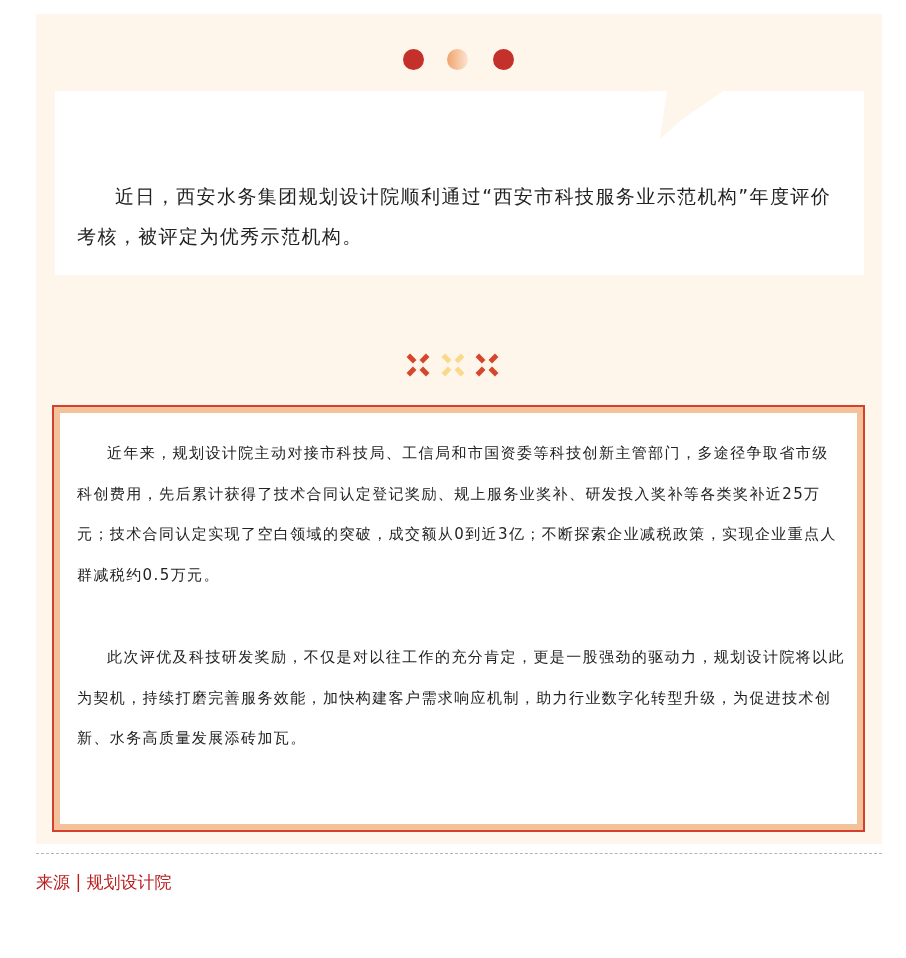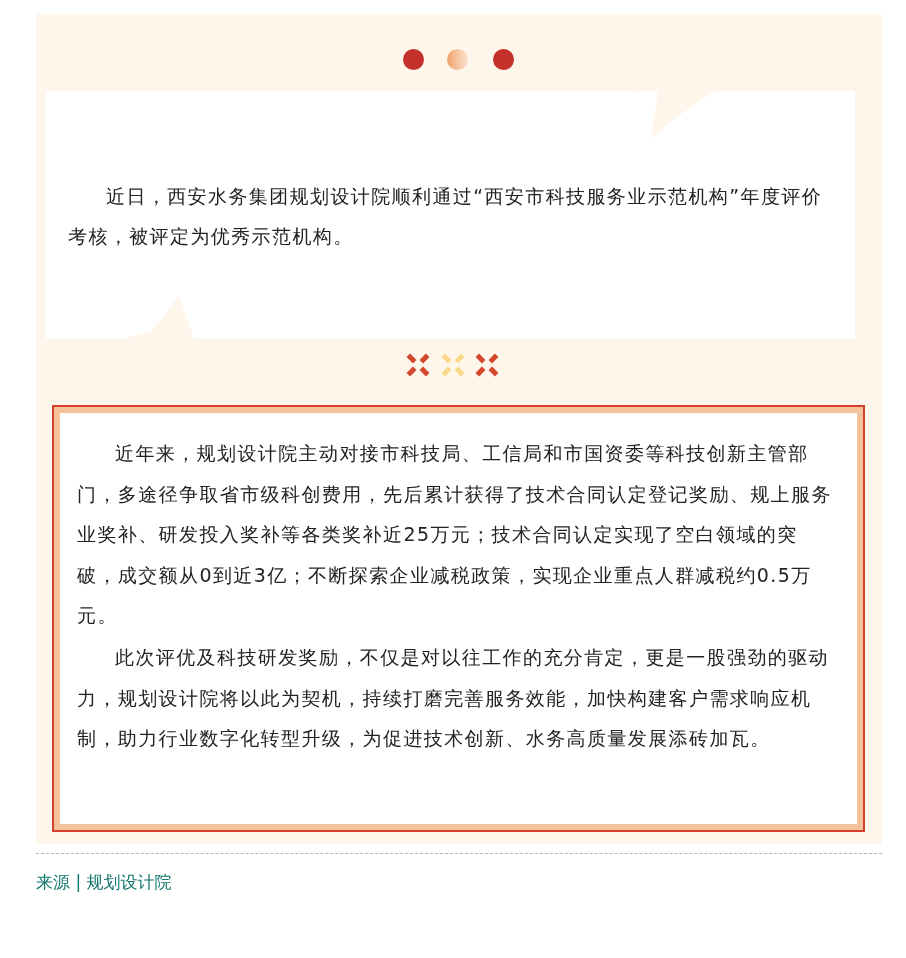--- a/index.html
+++ b/index.html
@@ -4,35 +4,35 @@
 <style>
   html, body { margin: 0; padding: 0; background: #ffffff; }
   body { width: 906px; height: 958px; position: relative; overflow: hidden;
          font-family: "DejaVu Sans", "Liberation Sans", sans-serif; }
   .panel { position: absolute; left: 36px; top: 14px; width: 846px; height: 830px; background: #fef5eb; }
   .dots { position: absolute; top: 49px; left: 0; width: 906px; height: 22px; }
   .dot { position: absolute; width: 21px; height: 21px; border-radius: 50%; }
   .dot.d1 { left: 403px; background: #c4302a; }
   .dot.d2 { left: 447px; background: linear-gradient(90deg, #f1a36e, #fbe4cf); }
   .dot.d3 { left: 493px; background: #c4302a; }
-  .card1 { position: absolute; left: 46px; top: 91px; width: 809px; height: 248px; background: #ffffff; overflow: hidden; }
+  .card1 { position: absolute; left: 55px; top: 91px; width: 809px; height: 184px; background: #ffffff; overflow: hidden; }
   .card1 svg.deco { position: absolute; left: 0; top: 0; width: 809px; height: 248px; }
   .card1 p { position: absolute; left: 22px; right: 14px; top: 85px; margin: 0;
              font-size: 19px; line-height: 40px; color: #222; text-indent: 2em; letter-spacing: 1.4px; }
   .xicons { position: absolute; top: 353px; left: 0; width: 906px; height: 26px; }
   .xicon { position: absolute; width: 24px; height: 24px; }
   .card2-outer { position: absolute; left: 52px; top: 405px; width: 813px; height: 427px;
                  background: #f4c29a; border: 2px solid #d4402d; box-sizing: border-box; }
   .card2 { position: absolute; left: 6px; top: 6px; right: 6px; bottom: 6px; background: #ffffff; }
-  .card2 p { margin: 0; font-size: 19px; line-height: 40.5px; color: #222; text-indent: 2em; letter-spacing: 1.4px; }
+  .card2 p { margin: 0; font-size: 15px; line-height: 40.5px; color: #222; text-indent: 2em; letter-spacing: 1.4px; }
   .card2 .para1 { position: absolute; left: 17px; right: 20px; top: 20px; }
   .card2 .para2 { position: absolute; left: 17px; right: 8px; top: 224px; }
   .divider { position: absolute; left: 36px; top: 853px; width: 846px; border-top: 1.5px dashed #b5b5b5; }
   .credits { position: absolute; left: 36px; top: 868px; }
-  .credit { font-size: 17px; line-height: 28px; color: #0f766e; }
+  .credit { font-size: 17px; line-height: 28px; color: #b91c1c; }
 </style>
 </head>
 <body>
 
 <div class="panel"></div>
 
 <div class="dots">
   <span class="dot d1"></span>
   <span class="dot d2"></span>
   <span class="dot d3"></span>

